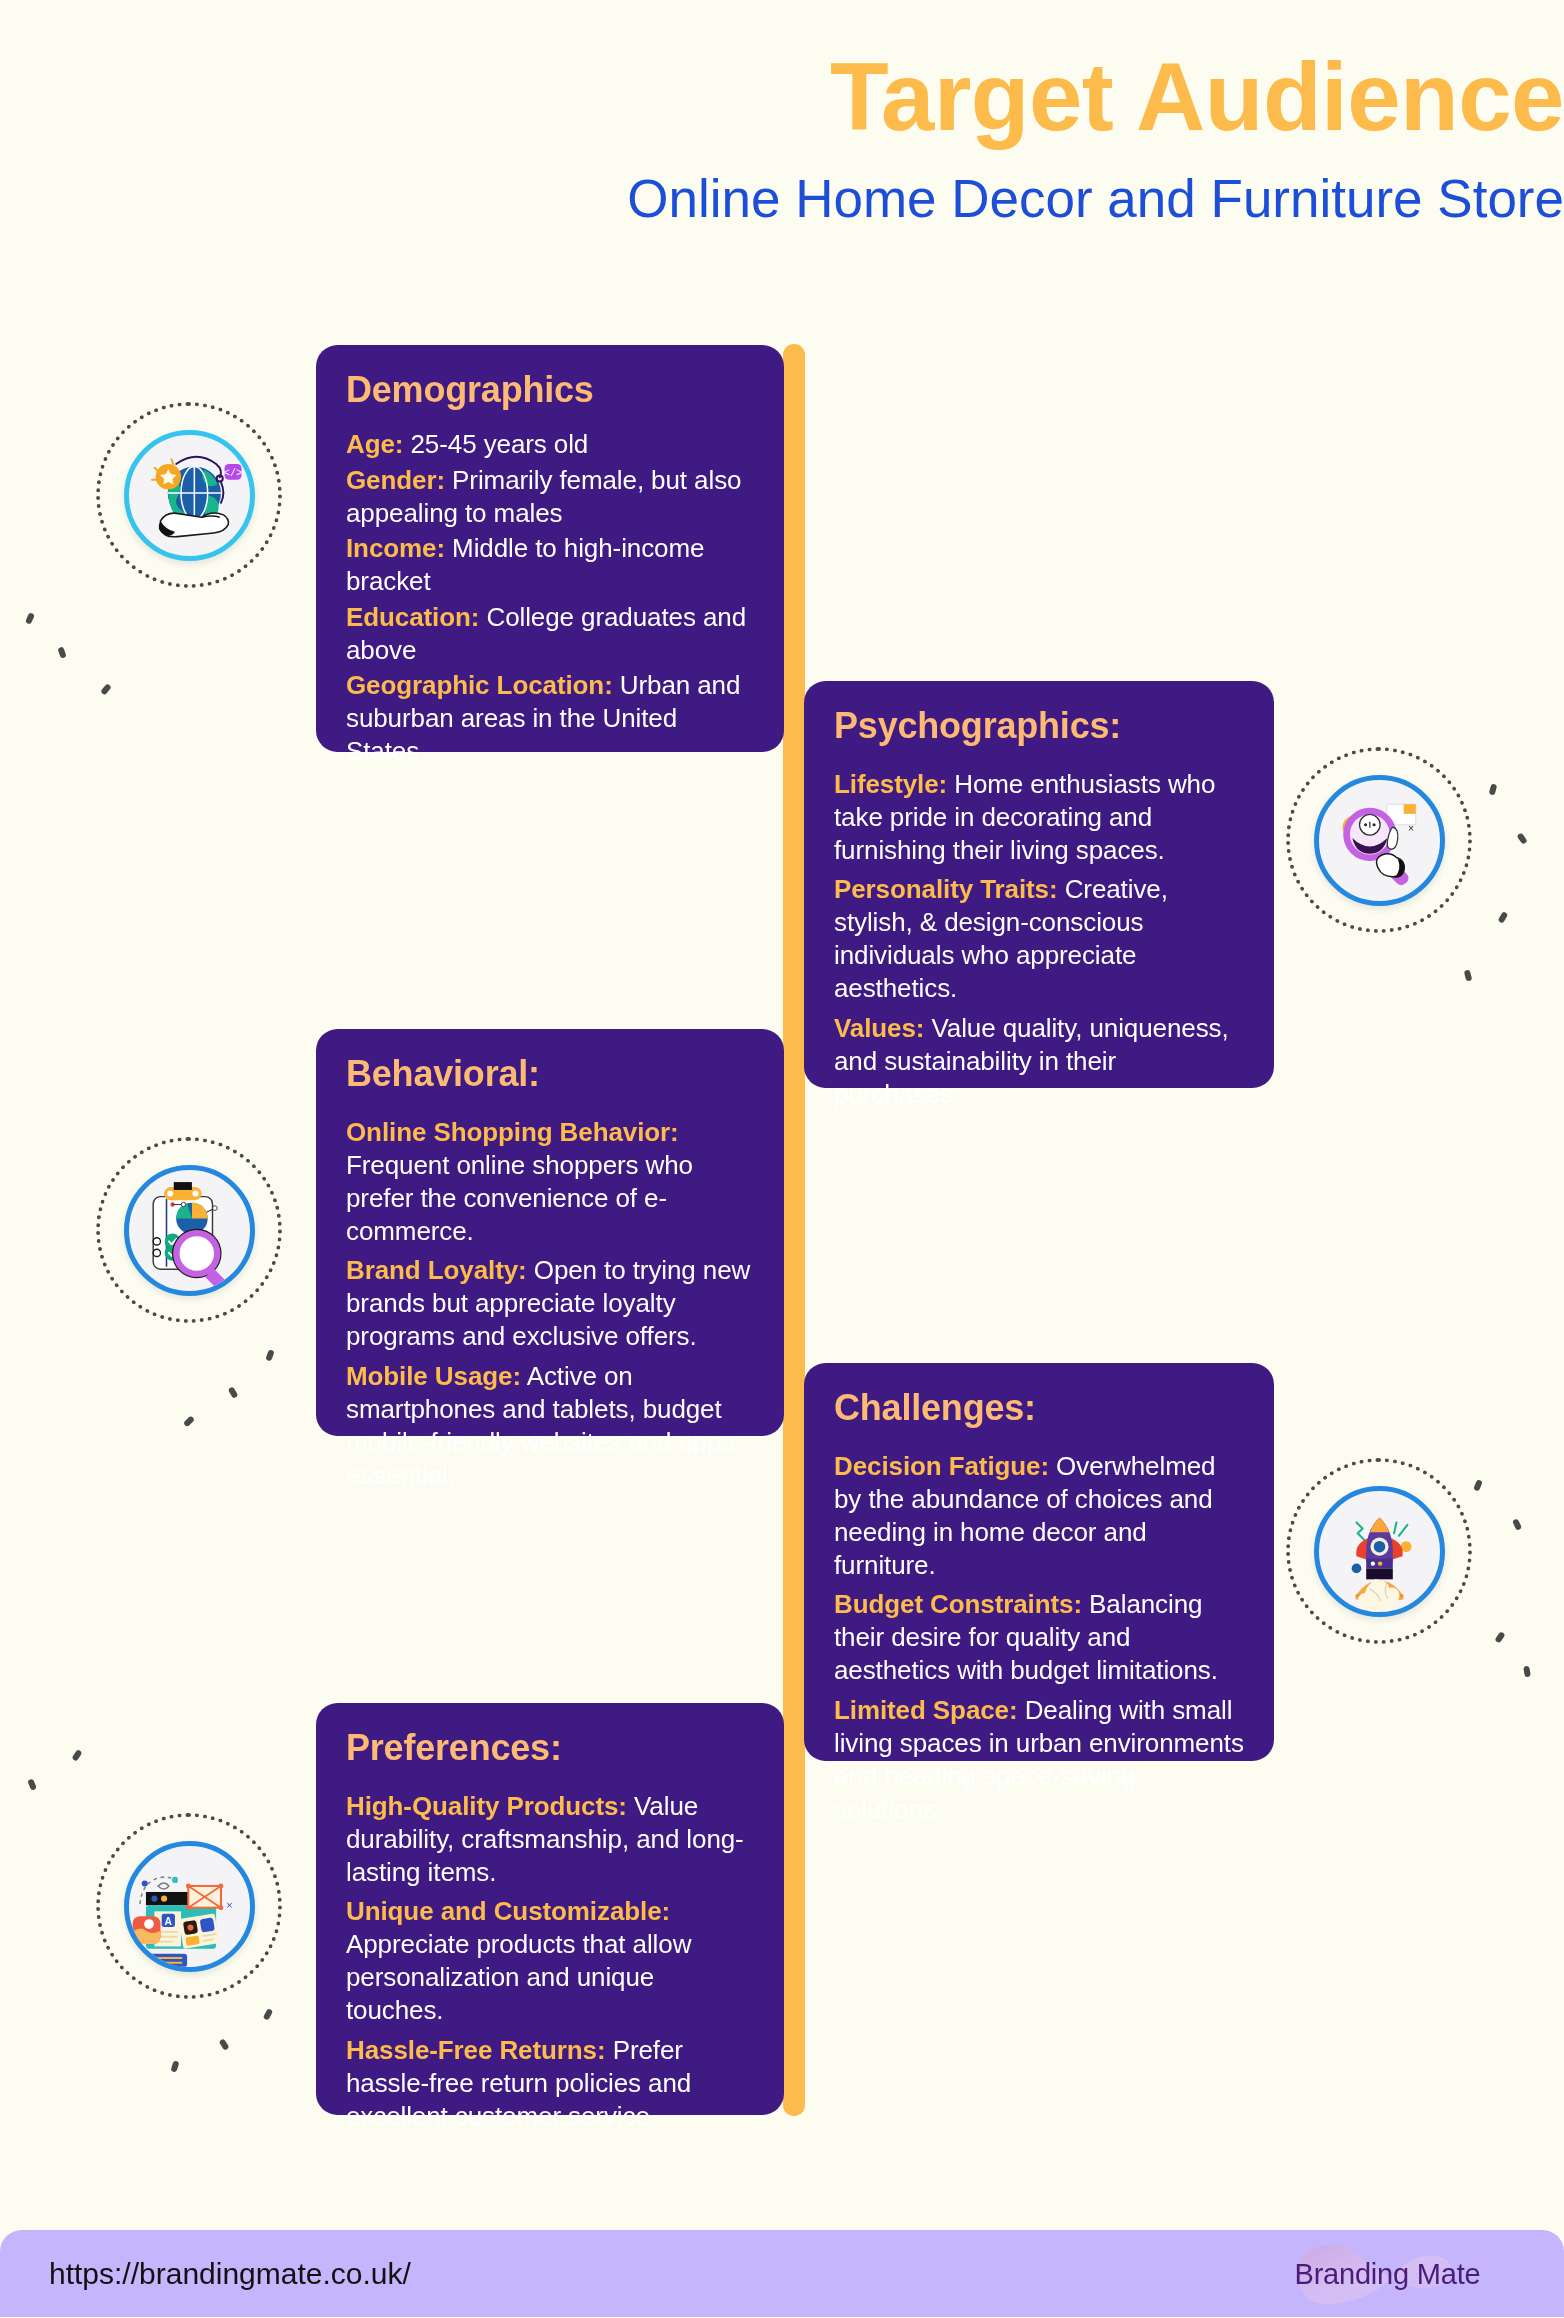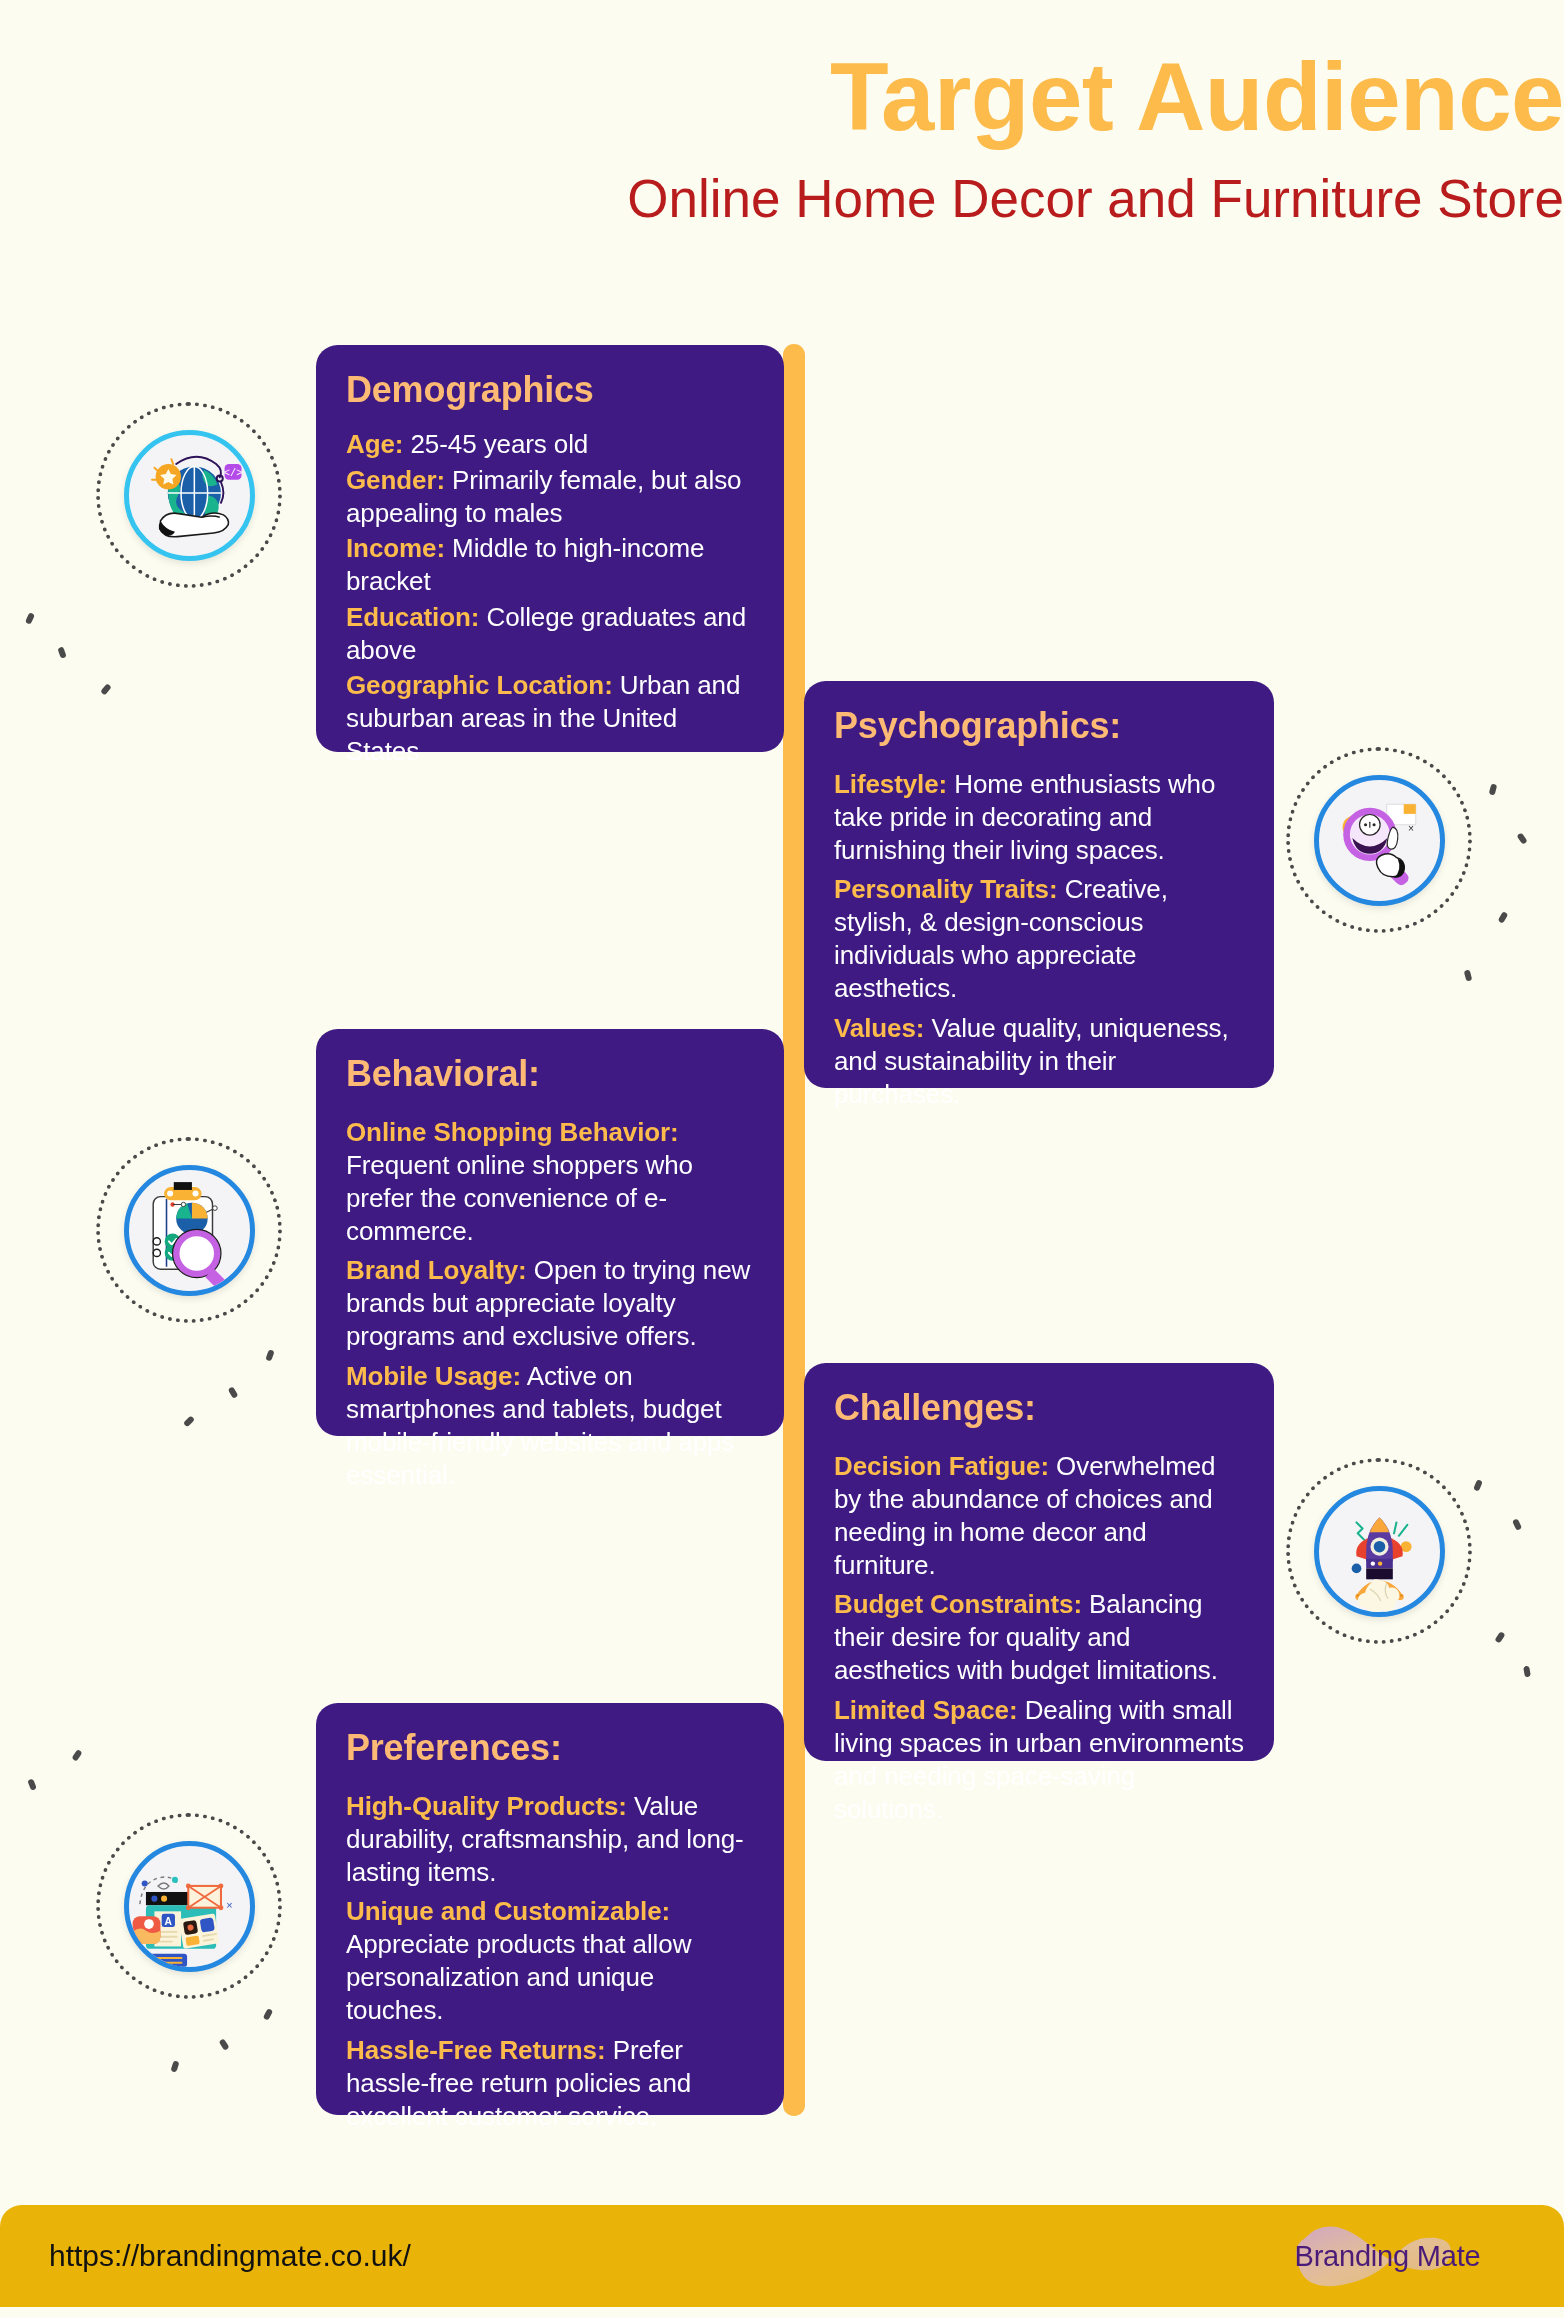--- a/index.html
+++ b/index.html
@@ -13,21 +13,21 @@
   }
 
   
   #header { position:absolute; left:0; top:0; width:1564px; height:274px; text-align:right; }
   #main-title {
     font-size:96px; font-weight:bold; color:#FCBB4B;
     letter-spacing:-0.5px; line-height:1;
     padding-top:49px;
   }
   #subtitle {
-    font-size:53px; font-weight:400; color:#b91c1c;
+    font-size:53px; font-weight:400; color:#1d4ed8;
     line-height:1; padding-top:26.5px;
   }
 
   
   #spine {
     position:absolute;
     left:783px; top:344px;
     width:21.6px; height:1772px;
     background:#FCBB4B;
     border-radius:10.8px;
@@ -98,23 +98,23 @@
   #cluster-2 { left:1286px; top:747px; width:186px; height:186px; }
   #cluster-3 { left:96px;  top:1137px; width:186px; height:186px; }
   #cluster-4 { left:1286px; top:1458px; width:186px; height:186px; }
   #cluster-5 { left:96px;  top:1813px; width:186px; height:186px; }
 
   
   .speckle { position:absolute; width:6.4px; height:10.8px; background:#4A4A4A; border-radius:3.4px; z-index:0; }
 
   
   #footer {
-    position:absolute; left:0; bottom:12px;
-    width:1564px; height:102px;
-    background:#eab308;
+    position:absolute; left:0; bottom:2px;
+    width:1564px; height:87px;
+    background:#c4b5fd;
     border-radius:21.6px 21.6px 0 0;
     overflow:hidden;
     z-index:5;
   }
   #footer-url {
     position:absolute; left:49px; top:50%;
     transform:translateY(-50%);
     font-size:30px; color:#111111; font-weight:400;
   }
   #footer-logo {

